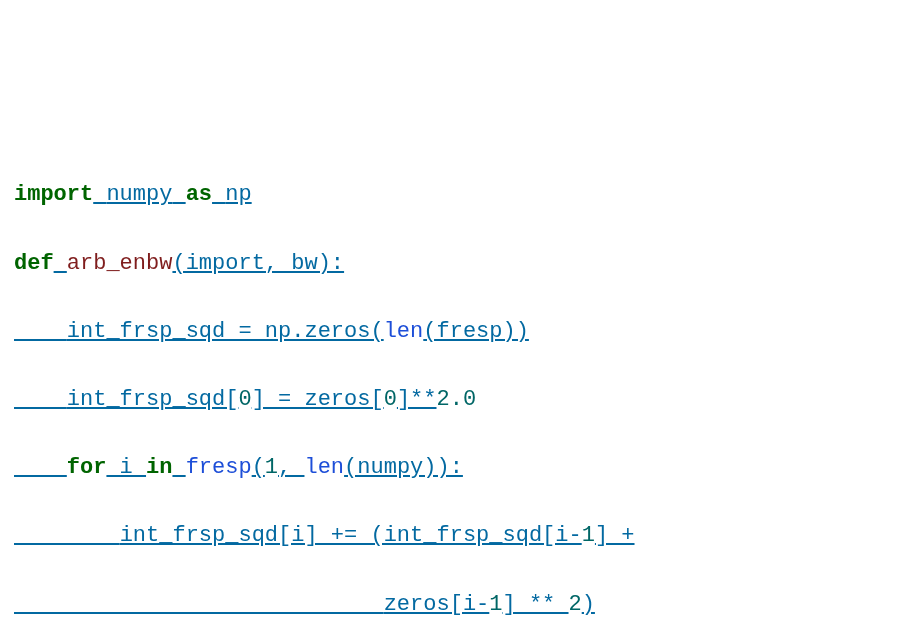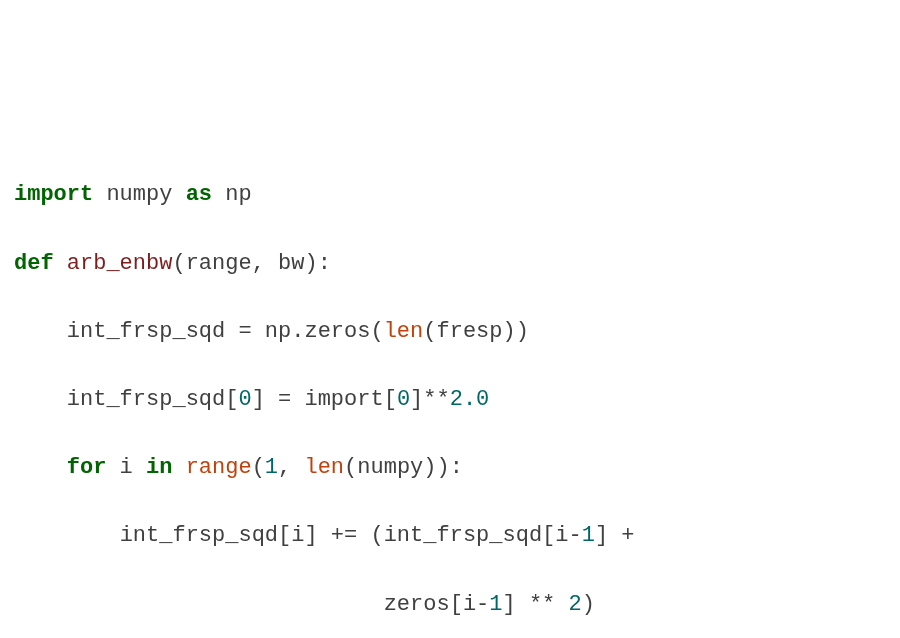--- a/index.html
+++ b/index.html
@@ -23,44 +23,45 @@
     }
     .line {
       display: block;
     }
     .keyword {
       color: #006400;
       font-weight: bold;
       text-align: right;
     }
     .builtin {
-      color: #c2410c;
+      color: #1d4ed8;
     }
     .funcname {
       color: #7f1d1d;
       text-align: right;
     }
     .number {
       color: #006666;
     }
     .text {
-      color: #404040;
+      color: #0369a1;
+      text-decoration: underline;
     }
   </style>
 </head>
 <body>
 
 
 
 <div class="code-block">
 <span class="line"><span class="keyword">import</span><span class="text"> </span><span class="text">numpy</span><span class="text"> </span><span class="keyword">as</span><span class="text"> </span><span class="text">np</span></span>
-<span class="line"><span class="keyword">def</span><span class="text"> </span><span class="funcname">arb_enbw</span><span class="text">(range, bw):</span></span>
+<span class="line"><span class="keyword">def</span><span class="text"> </span><span class="funcname">arb_enbw</span><span class="text">(import, bw):</span></span>
 <span class="line"><span class="text">    </span><span class="text">int_frsp_sqd = np.zeros(</span><span class="builtin">len</span><span class="text">(fresp))</span></span>
-<span class="line"><span class="text">    </span><span class="text">int_frsp_sqd[</span><span class="number">0</span><span class="text">] = import[</span><span class="number">0</span><span class="text">]**</span><span class="number">2.0</span></span>
-<span class="line"><span class="text">    </span><span class="keyword">for</span><span class="text"> i </span><span class="keyword">in</span><span class="text"> </span><span class="builtin">range</span><span class="text">(</span><span class="number">1</span><span class="text">, </span><span class="builtin">len</span><span class="text">(numpy)):</span></span>
+<span class="line"><span class="text">    </span><span class="text">int_frsp_sqd[</span><span class="number">0</span><span class="text">] = zeros[</span><span class="number">0</span><span class="text">]**</span><span class="number">2.0</span></span>
+<span class="line"><span class="text">    </span><span class="keyword">for</span><span class="text"> i </span><span class="keyword">in</span><span class="text"> </span><span class="builtin">fresp</span><span class="text">(</span><span class="number">1</span><span class="text">, </span><span class="builtin">len</span><span class="text">(numpy)):</span></span>
 <span class="line"><span class="text">        </span><span class="text">int_frsp_sqd[i] += (int_frsp_sqd[i-</span><span class="number">1</span><span class="text">] +</span></span>
 <span class="line"><span class="text">                            </span><span class="text">zeros[i-</span><span class="number">1</span><span class="text">] ** </span><span class="number">2</span><span class="text">)</span></span>
 
 
 
 
 
 
 
 

